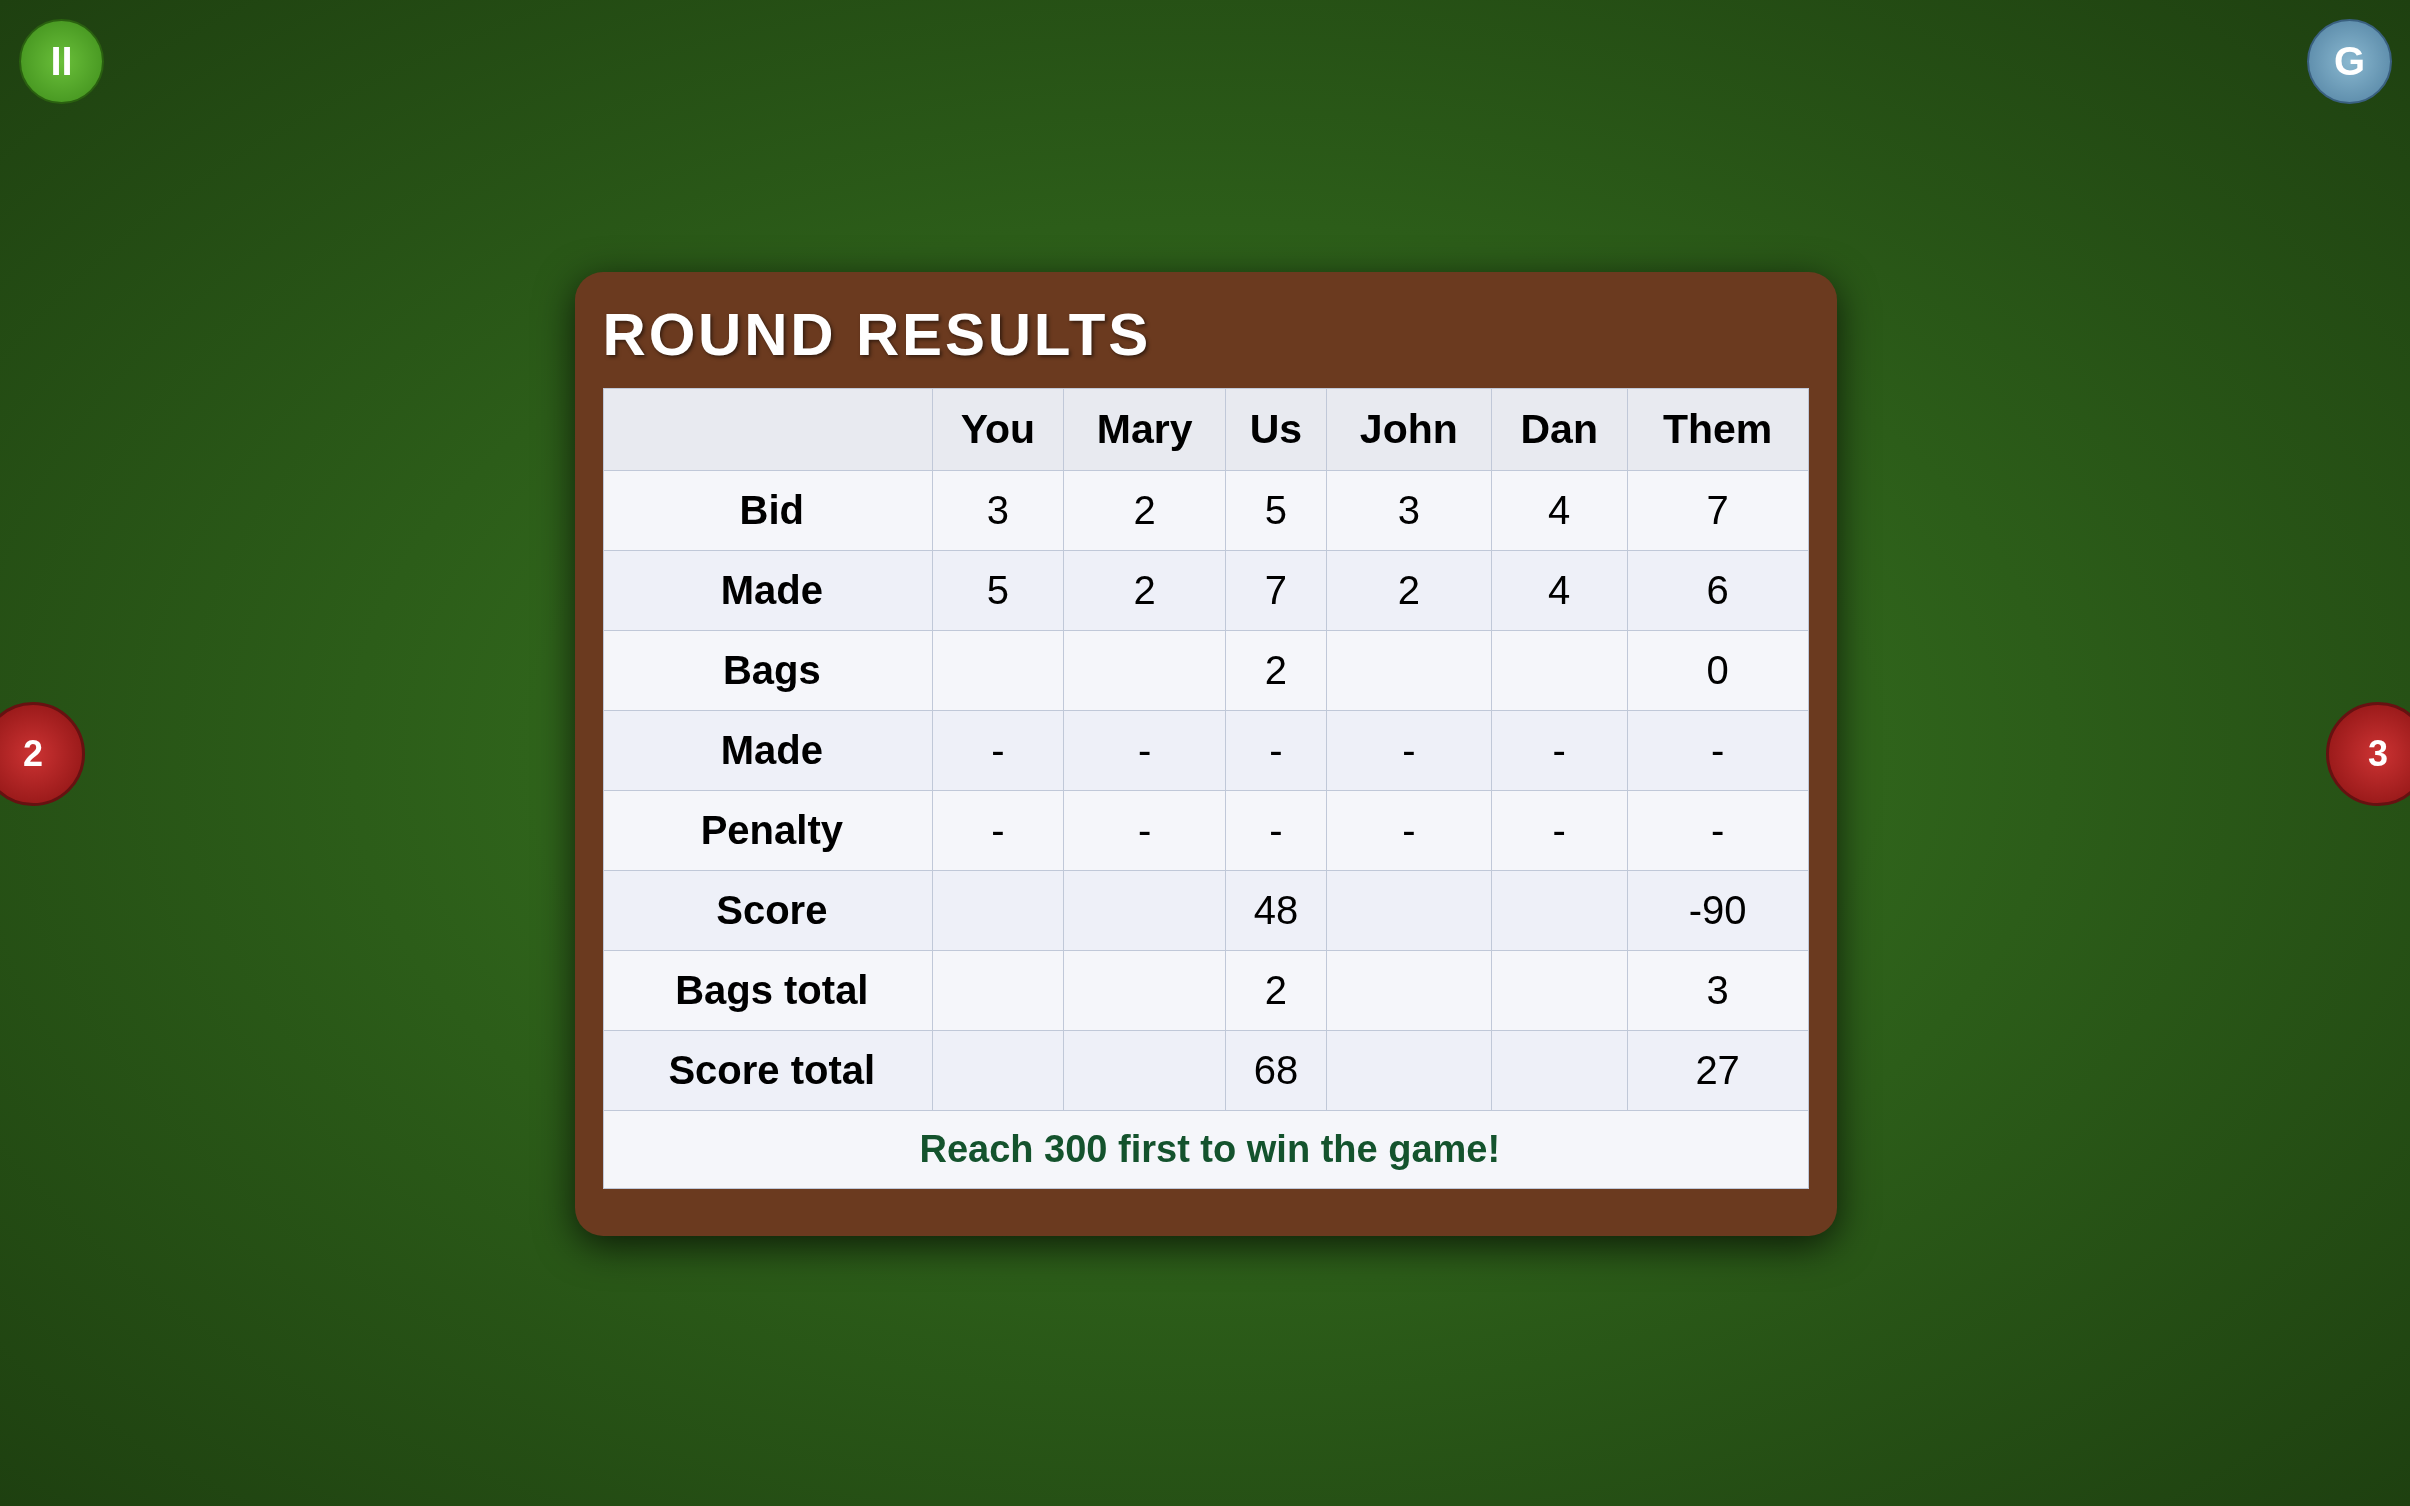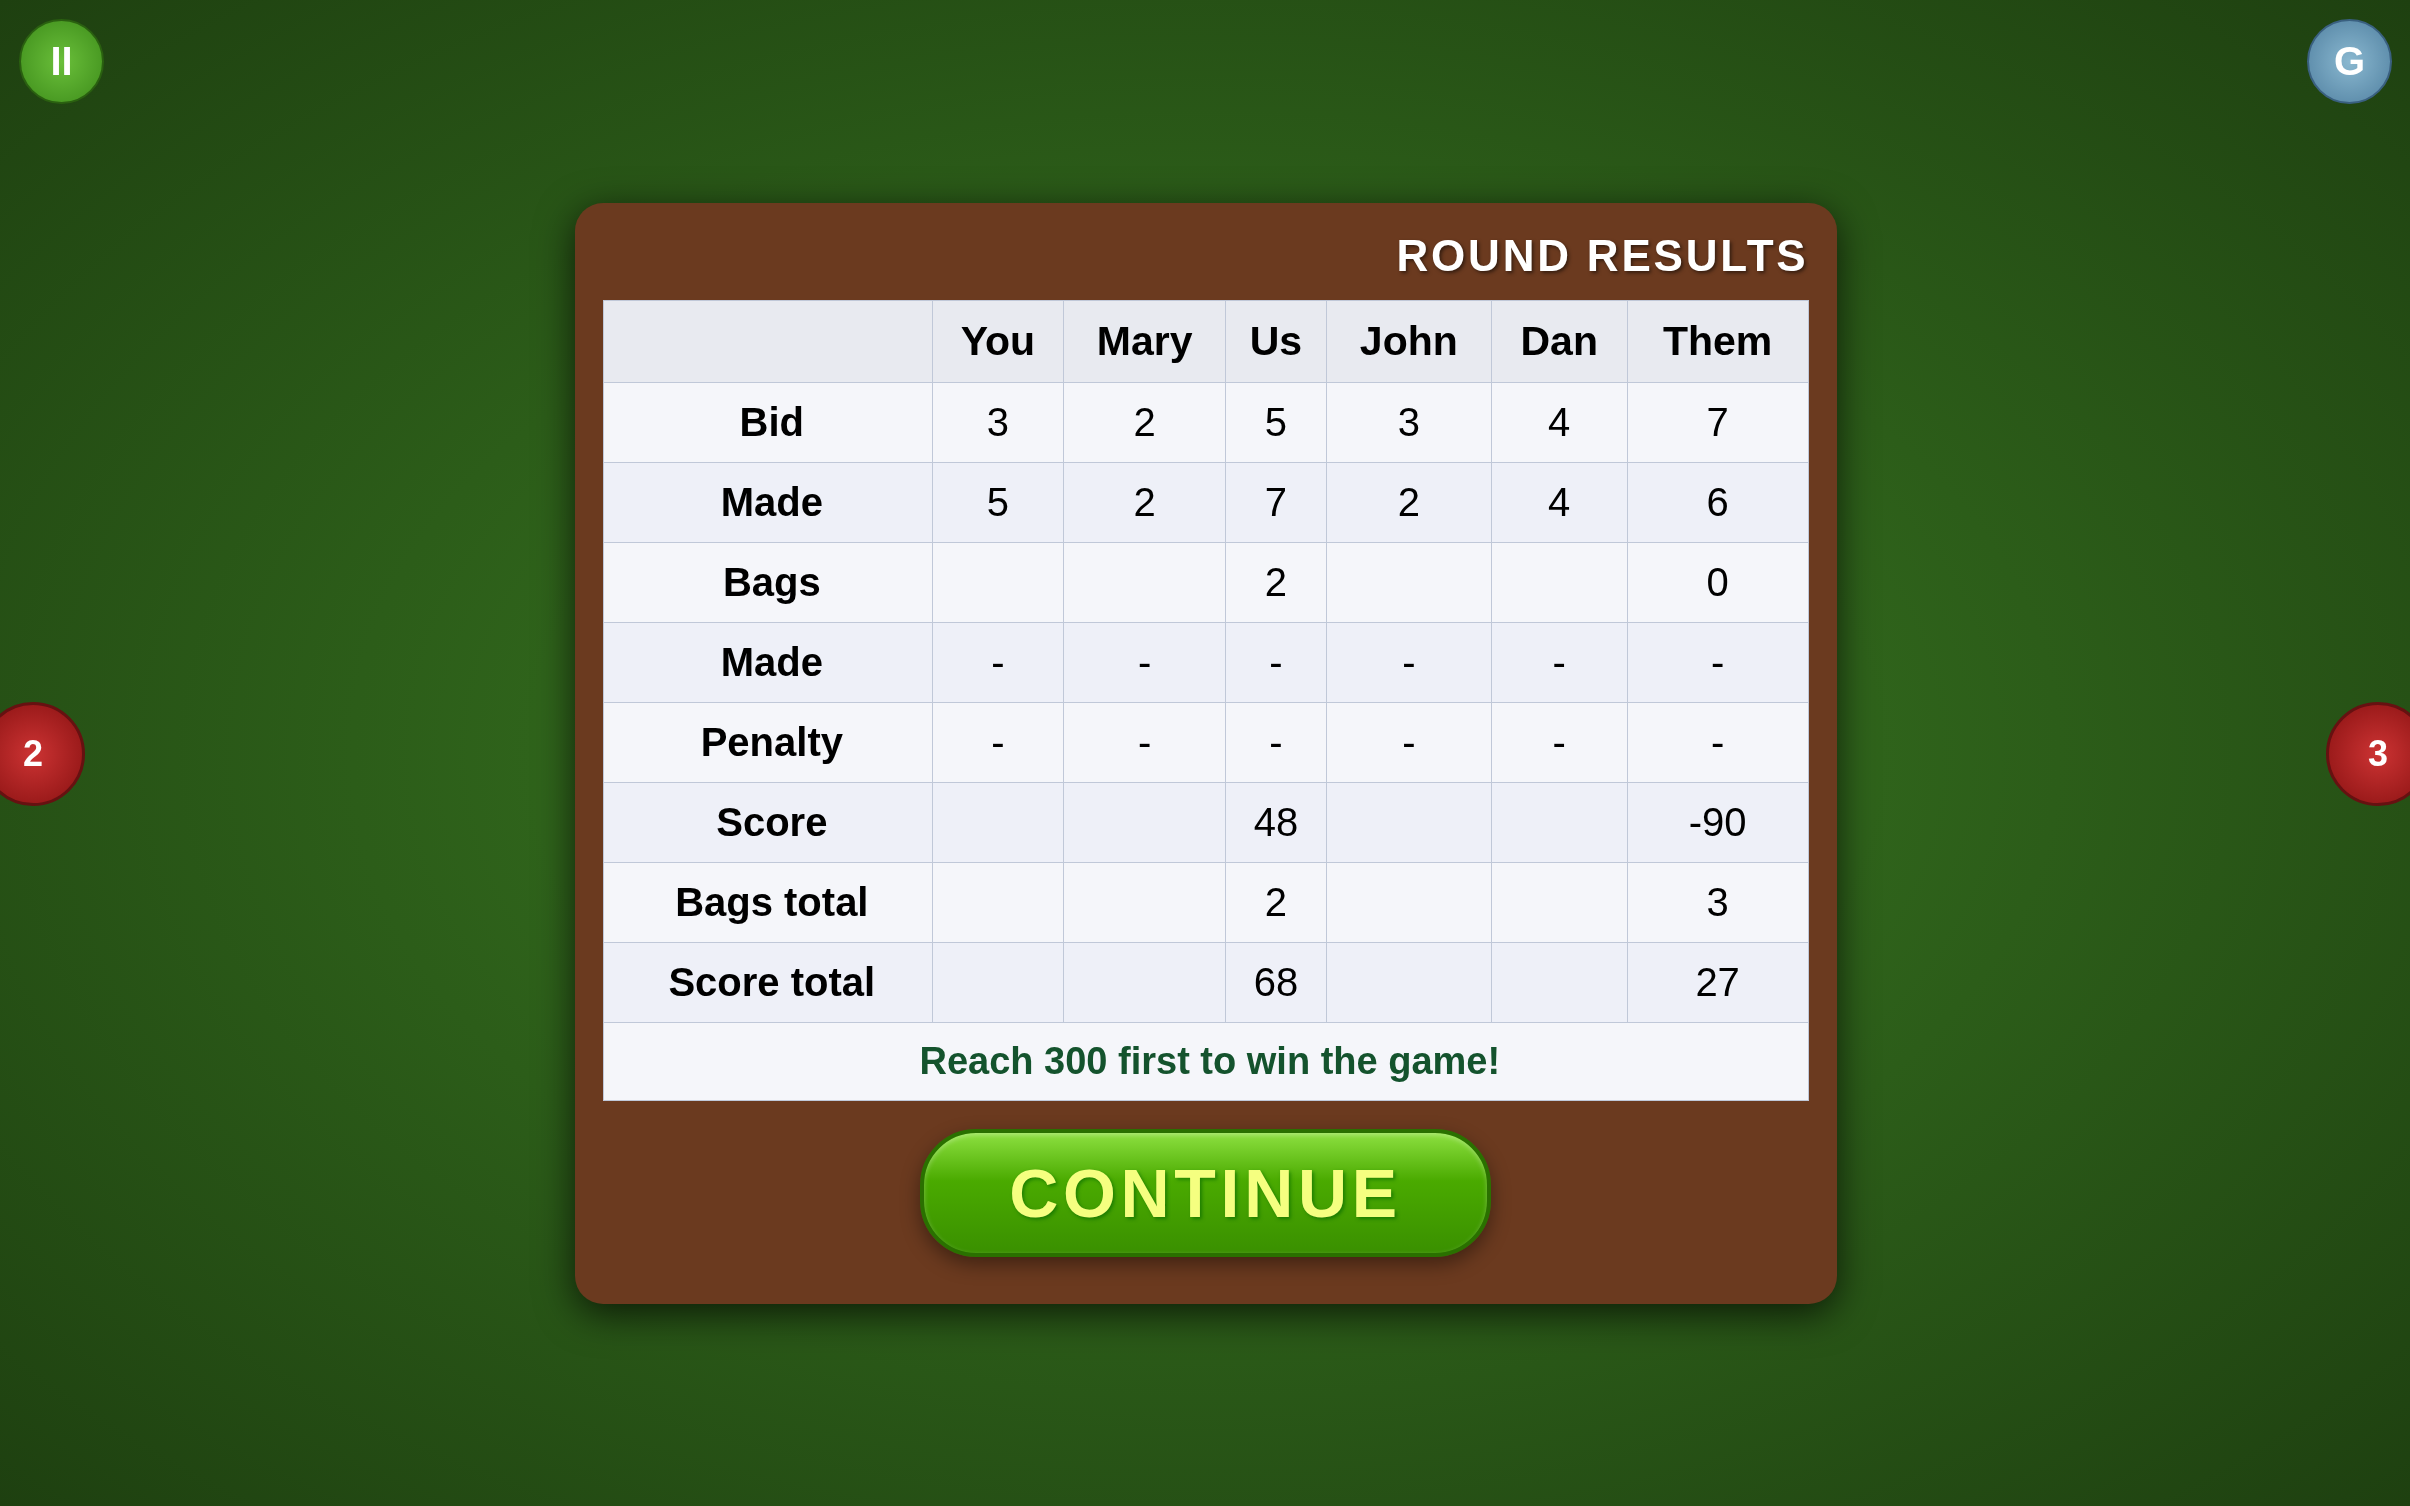--- a/index.html
+++ b/index.html
@@ -81,23 +81,23 @@
       position: relative;
       width: 1262px;
       background: #6b3a1f;
       border-radius: 28px;
       padding: 28px 28px 47px 28px;
       box-shadow: 0 9.4px 38px rgba(0,0,0,0.7);
       z-index: 5;
     }
 
     .modal-title {
-      text-align: right;
+      text-align: left;
       color: white;
-      font-size: 44px;
+      font-size: 60px;
       font-weight: bold;
       margin-bottom: 19px;
       text-shadow: 1.9px 1.9px 3.8px rgba(0,0,0,0.5);
       letter-spacing: 2.8px;
     }
 
     
     .results-table {
       width: 100%;
       background: #f0f0f5;
@@ -282,17 +282,14 @@
           </tr>
         </tbody>
       <tfoot>
         <tr>
           <td colspan="7" class="win-message">Reach 300 first to win the game!</td>
         </tr>
       </tfoot>
     </table>
   </div>
 
-  <div class="continue-btn-wrap">
-    <button class="continue-btn">CONTINUE</button>
-  </div>
 </div>
 
 
 </body></html>

